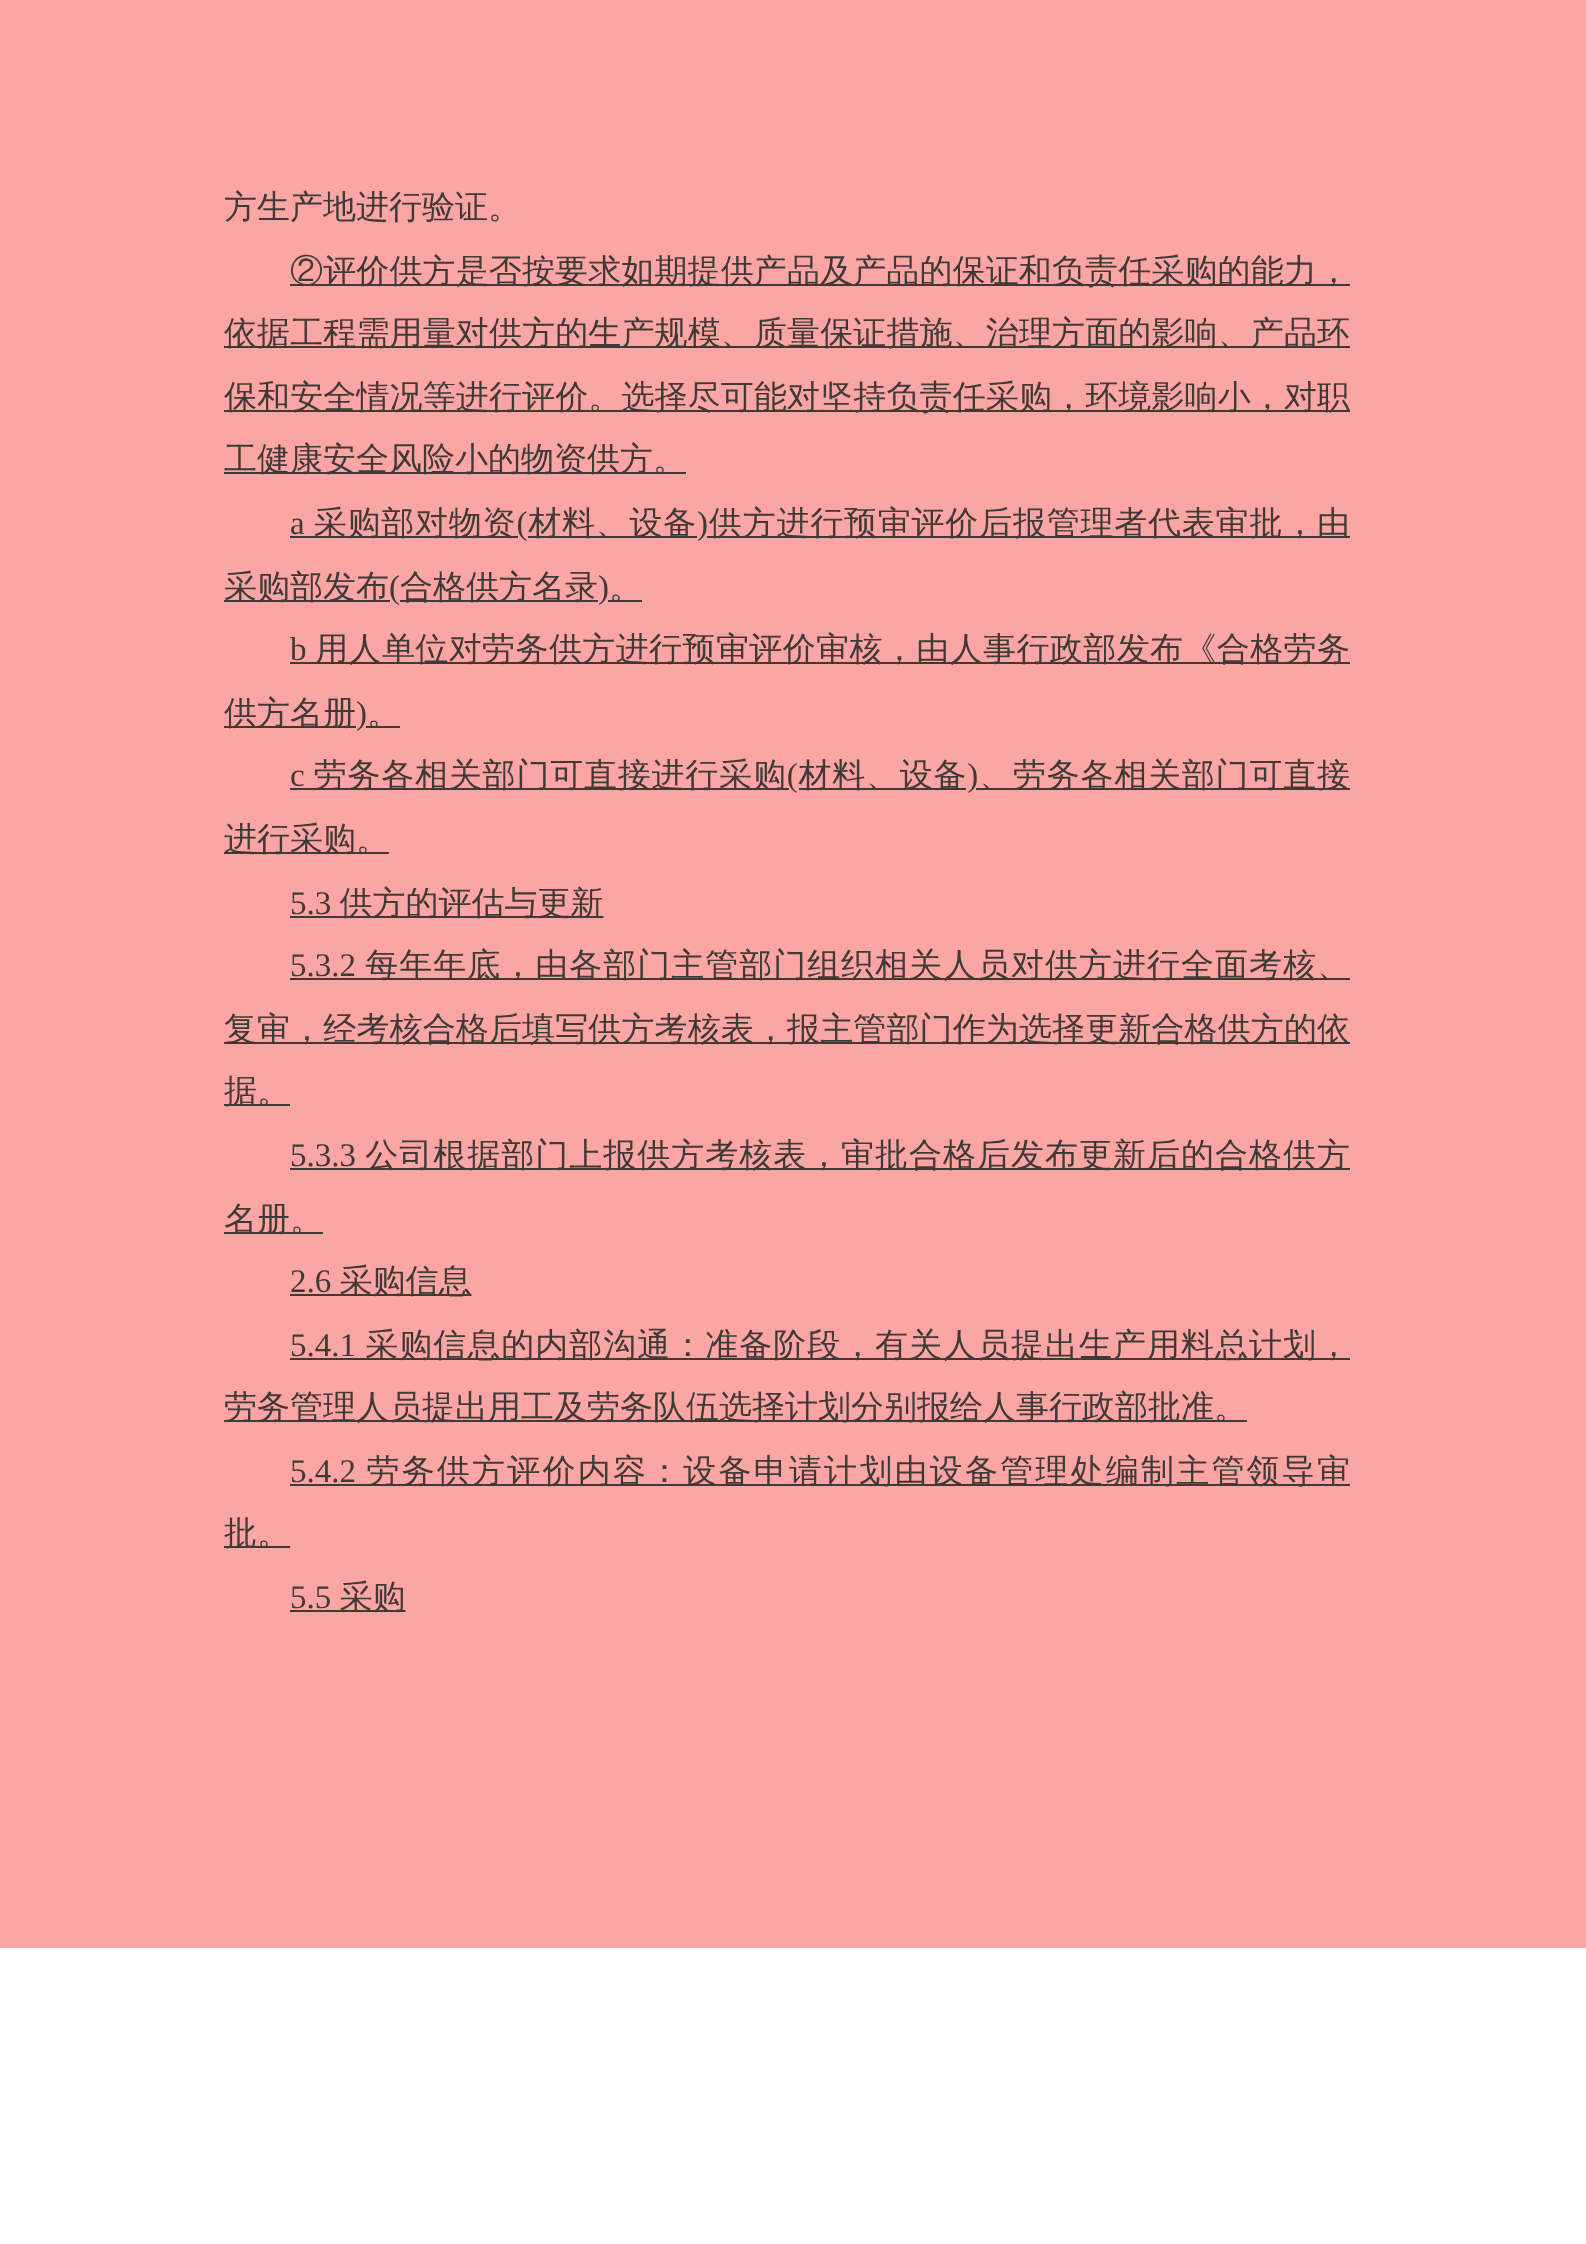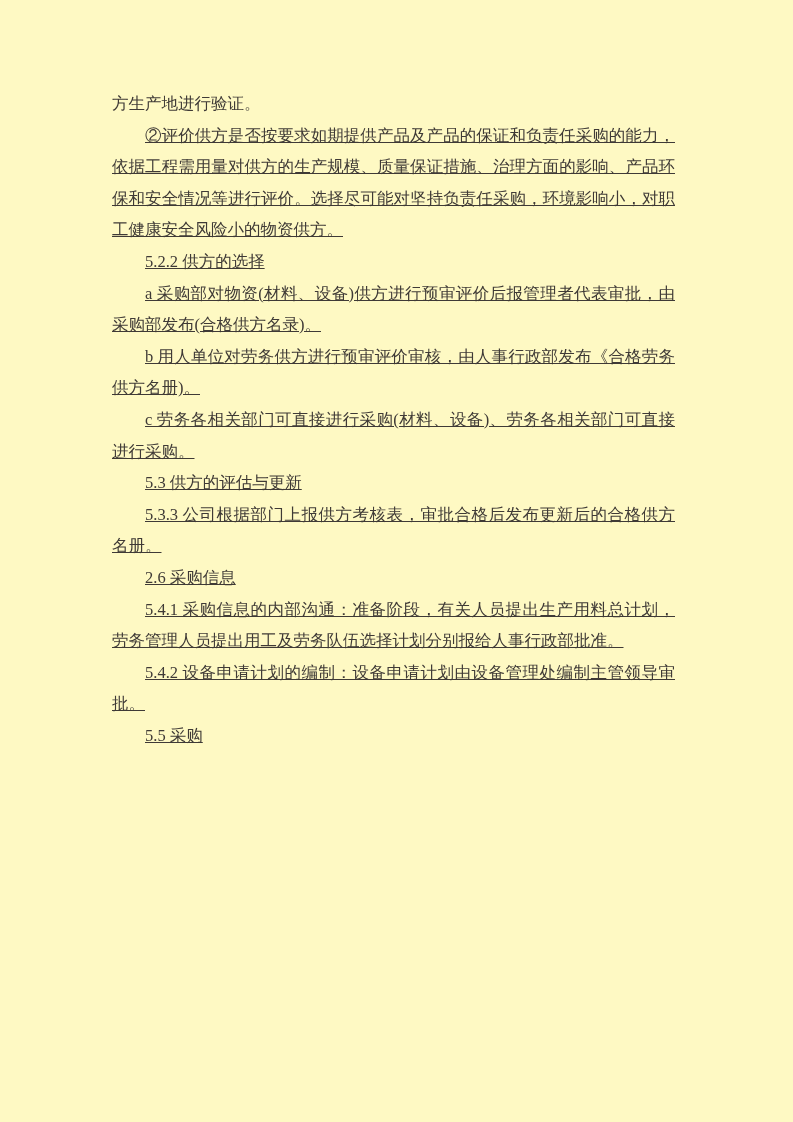--- a/index.html
+++ b/index.html
@@ -8,22 +8,22 @@
     background: #ffffff;
   }
   body {
     width: 793px;
     height: 1122px;
     overflow: hidden;
     position: relative;
   }
   .page {
     width: 793px;
-    height: 1122px;
-    background: #fef9c3;
+    height: 974px;
+    background: #fca5a5;
     box-sizing: border-box;
     padding: 88px 118px 0 112px;
   }
   .doc-body {
     font-family: "Liberation Serif", "DejaVu Serif", serif;
     font-size: 16.5px;
     line-height: 31.6px;
     color: #3f3a36;
     text-align: justify;
     text-justify: inter-character;
@@ -38,24 +38,24 @@
     text-decoration: underline;
   }
 </style>
 </head>
 <body>
 
 <div class="page">
   <div class="doc-body">
     <p class="para">方生产地进行验证。</p>
     <p class="para indent">②评价供方是否按要求如期提供产品及产品的保证和负责任采购的能力，依据工程需用量对供方的生产规模、质量保证措施、治理方面的影响、产品环保和安全情况等进行评价。选择尽可能对坚持负责任采购，环境影响小，对职工健康安全风险小的物资供方。</p>
-    <p class="para indent">5.2.2 供方的选择</p>
     <p class="para indent">a 采购部对物资(材料、设备)供方进行预审评价后报管理者代表审批，由采购部发布(合格供方名录)。</p>
     <p class="para indent">b 用人单位对劳务供方进行预审评价审核，由人事行政部发布《合格劳务供方名册)。</p>
     <p class="para indent">c 劳务各相关部门可直接进行采购(材料、设备)、劳务各相关部门可直接进行采购。</p>
     <p class="para indent">5.3 供方的评估与更新</p>
+    <p class="para indent">5.3.2 每年年底，由各部门主管部门组织相关人员对供方进行全面考核、复审，经考核合格后填写供方考核表，报主管部门作为选择更新合格供方的依据。</p>
     <p class="para indent">5.3.3 公司根据部门上报供方考核表，审批合格后发布更新后的合格供方名册。</p>
     <p class="para indent">2.6 采购信息</p>
     <p class="para indent">5.4.1 采购信息的内部沟通：准备阶段，有关人员提出生产用料总计划，劳务管理人员提出用工及劳务队伍选择计划分别报给人事行政部批准。</p>
-    <p class="para indent">5.4.2 设备申请计划的编制：设备申请计划由设备管理处编制主管领导审批。</p>
+    <p class="para indent">5.4.2 劳务供方评价内容：设备申请计划由设备管理处编制主管领导审批。</p>
     <p class="para indent">5.5 采购</p>
   </div>
 </div>
 
 </body></html>

